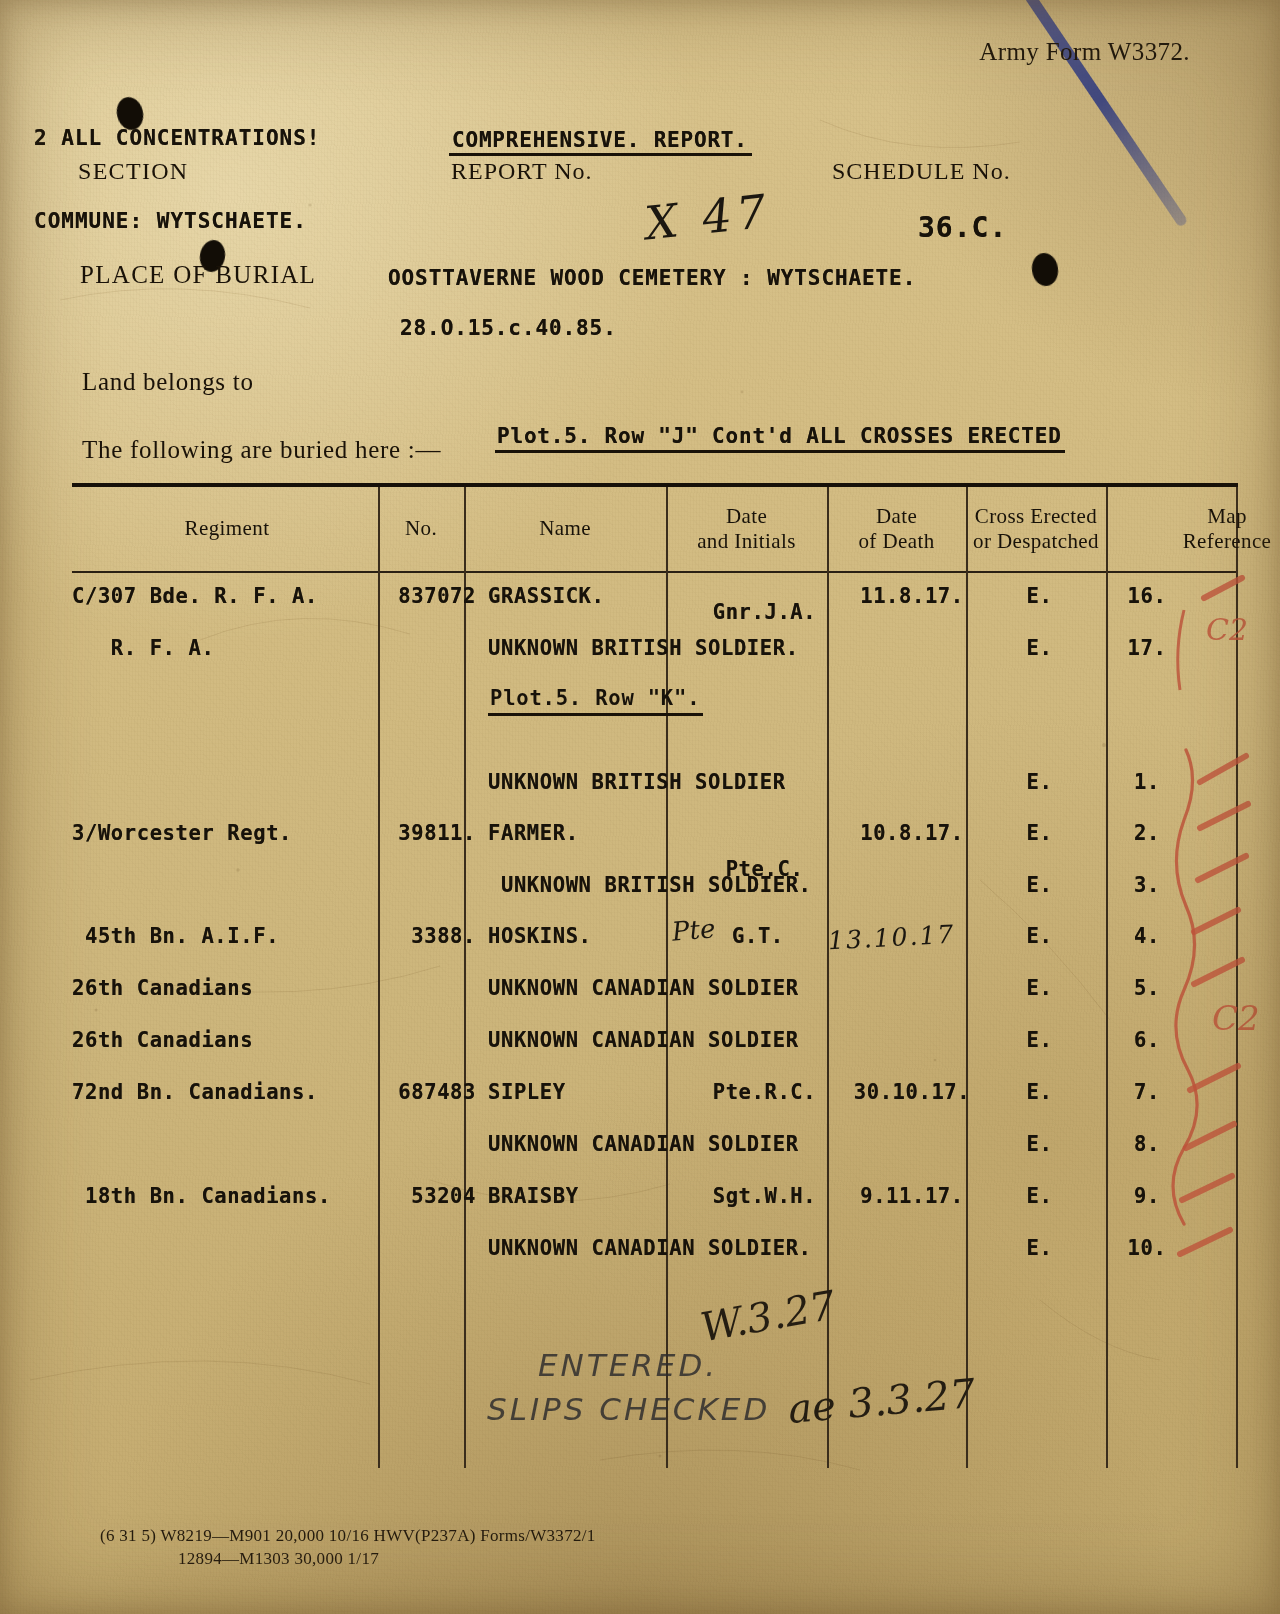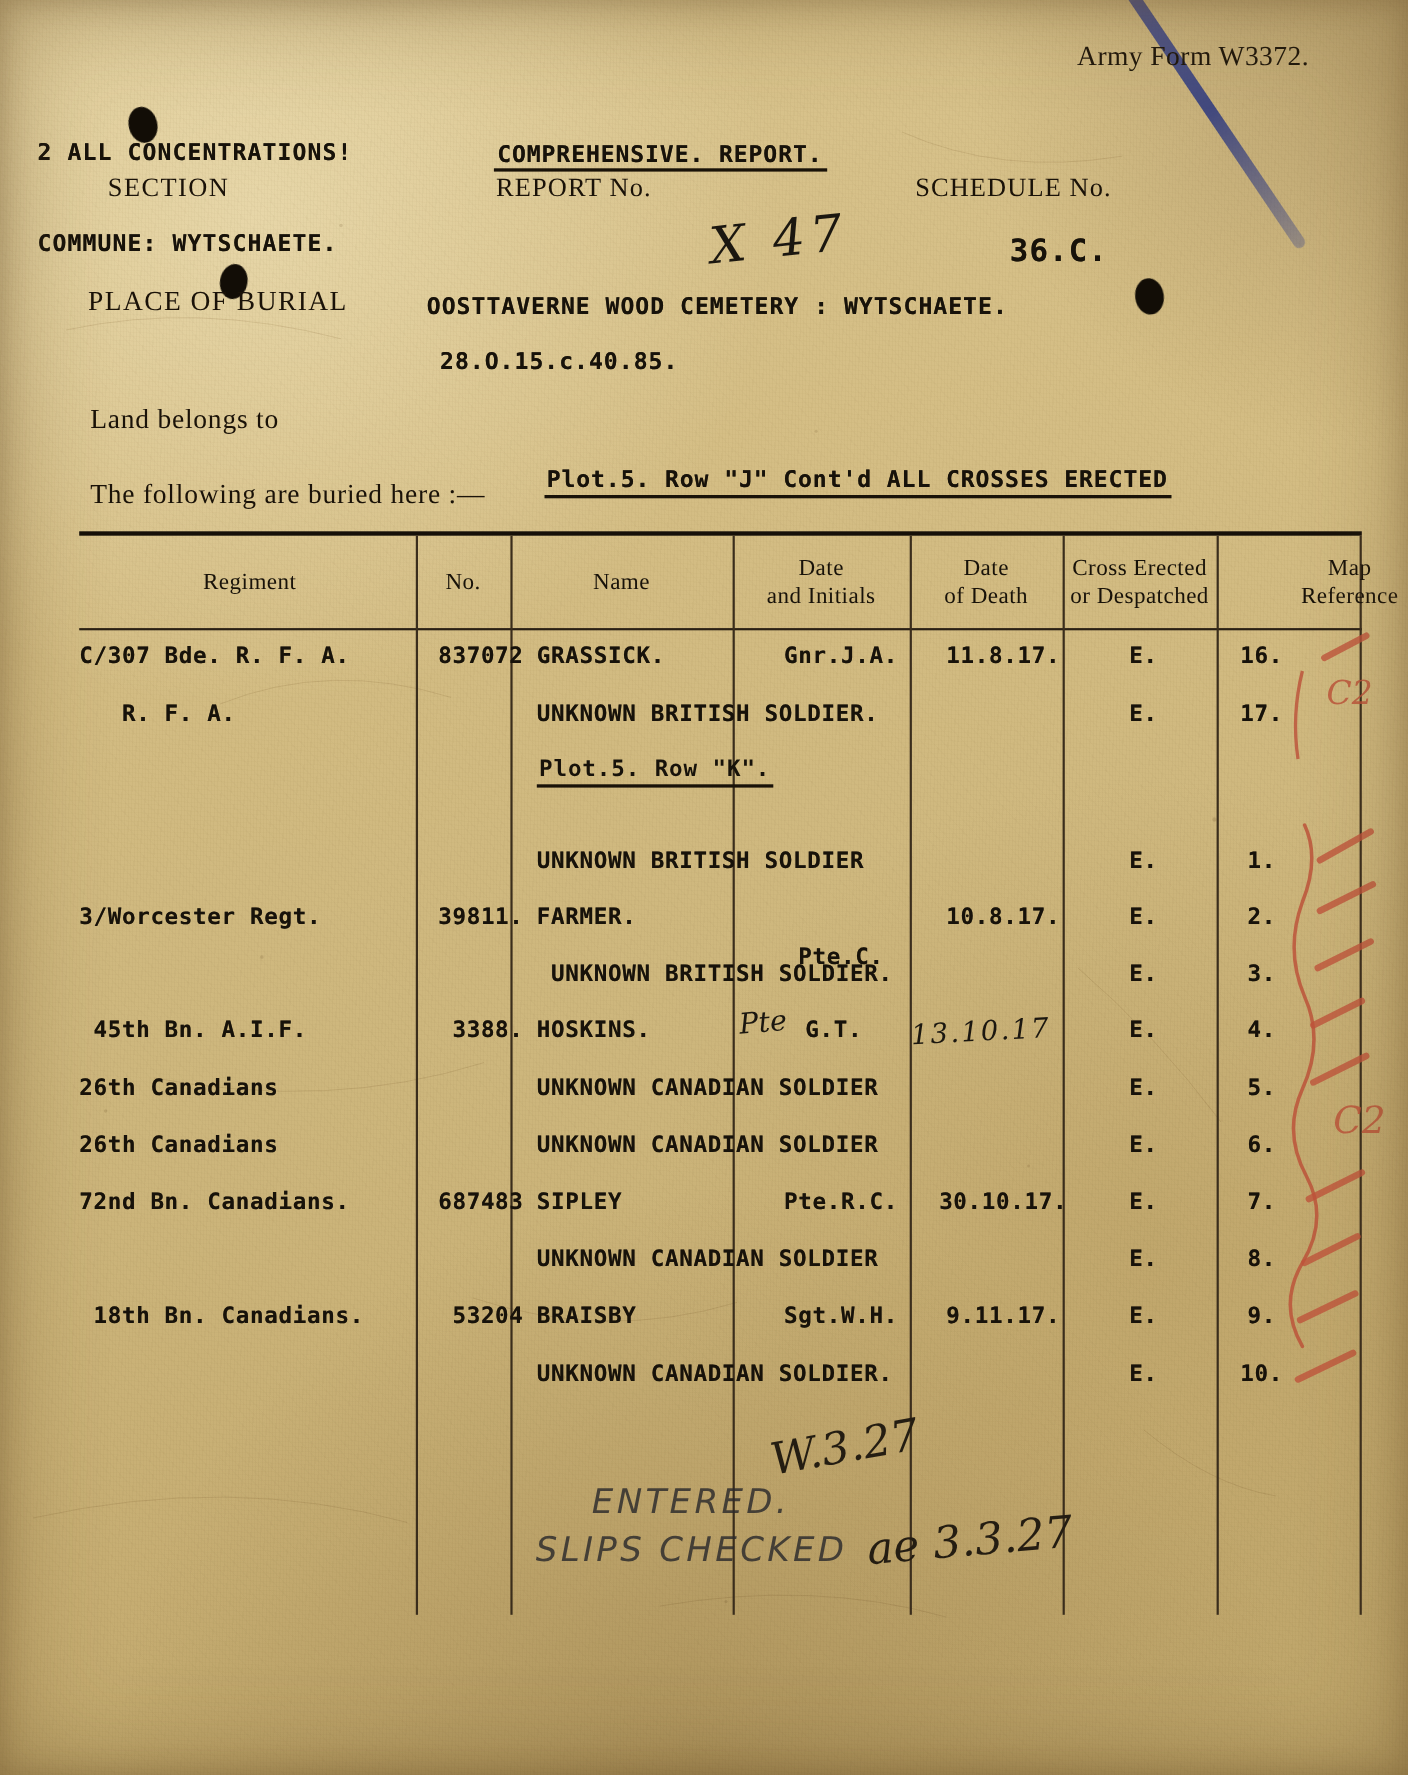--- a/index.html
+++ b/index.html
@@ -54,21 +54,21 @@
   #army-form{
     top:38px;right:90px;font-size:25px;letter-spacing:.4px;
     font-family:"Liberation Serif",serif;color:#20180c;
   }
   #main-title{
     top:70px;left:0;width:1280px;text-align:center;
     font-size:33px;font-weight:bold;letter-spacing:2.4px;
     font-family:"Liberation Serif",serif;color:#141009;
   }
   #concentrations{top:126px;left:34px;font-size:21px;letter-spacing:1px;}
-  #section-lbl{top:158px;left:78px;font-size:24px;letter-spacing:1.3px;font-family:"Liberation Serif",serif;margin-left:20px;}
+  #section-lbl{top:158px;left:78px;font-size:24px;letter-spacing:1.3px;font-family:"Liberation Serif",serif;}
   #comprehensive{top:128px;left:452px;font-size:21px;letter-spacing:.8px;}
   #comprehensive::after{
     content:"";position:absolute;left:-3px;right:-4px;bottom:-4px;height:3px;
     background:#191208;
   }
   #report-no-lbl{top:158px;left:451px;font-size:24px;letter-spacing:1px;font-family:"Liberation Serif",serif;}
   #schedule-no-lbl{top:158px;left:832px;font-size:24px;letter-spacing:1px;font-family:"Liberation Serif",serif;}
   #commune{top:209px;left:34px;font-size:21px;letter-spacing:1px;}
   #schedule-val{top:211px;left:918px;font-size:28px;letter-spacing:1px;}
   #place-lbl{top:261px;left:80px;font-size:25px;letter-spacing:1.3px;font-family:"Liberation Serif",serif;}
@@ -256,21 +256,21 @@
       <span>Reference</span>
     </div>
 
     <div id="plot-k">Plot.5. Row "K".</div>
 
     <div id="rows">
         <div style="position: absolute; left: 0px; top: 101px; width: 1164px; height: 26px;">
           <span class="rowtext c-reg" style="top: 0px;">C/307 Bde. R. F. A.</span>
           <span class="rowtext c-no" style="top: 0px;">837072</span>
           <span class="rowtext c-name" style="top: 0px;">GRASSICK.</span>
-          <span class="rowtext c-rank" style="top: 0px; text-align: center;">Gnr.J.A.</span>
+          <span class="rowtext c-rank" style="top: 16px; text-align: center;">Gnr.J.A.</span>
           <span class="rowtext c-date" style="top: 0px;">11.8.17.</span>
           <span class="rowtext c-cross" style="top: 0px;">E.</span>
           <span class="rowtext c-map" style="top: 0px;">16.</span>
         </div>
         <div style="position: absolute; left: 0px; top: 153px; width: 1164px; height: 26px;">
           <span class="rowtext c-reg" style="top: 0px;">   R. F. A.</span>
           <span class="rowtext c-name" style="top: 0px;">UNKNOWN BRITISH SOLDIER.</span>
           <span class="rowtext c-cross" style="top: 0px;">E.</span>
           <span class="rowtext c-map" style="top: 0px;">17.</span>
         </div>
@@ -363,18 +363,22 @@
         <line x1="60" y1="694" x2="110" y2="670"></line>
       </g>
     </svg>
   </div>
 
   <div class="abs stamped" id="entered">ENTERED.</div>
   <div class="abs stamped" id="slips-checked">SLIPS CHECKED</div>
   <div class="abs hand" id="sig-entered">W.3.27</div>
   <div class="abs hand" id="sig-slips">ae 3.3.27</div>
 
+  <div id="footer">
+    <span>(6 31 5)   W8219—M901   20,000   10/16   HWV(P237A)      Forms/W3372/1</span>
+    <span class="l2">12894—M1303   30,000      1/17</span>
+  </div>
 
   <div id="vignette"></div>
 </div>
 
 <div class="abs hand" id="hoskins-rank-hand">Pte</div>
 <div class="abs hand" id="hoskins-date-hand">13.10.17</div>
 
 </body></html>

